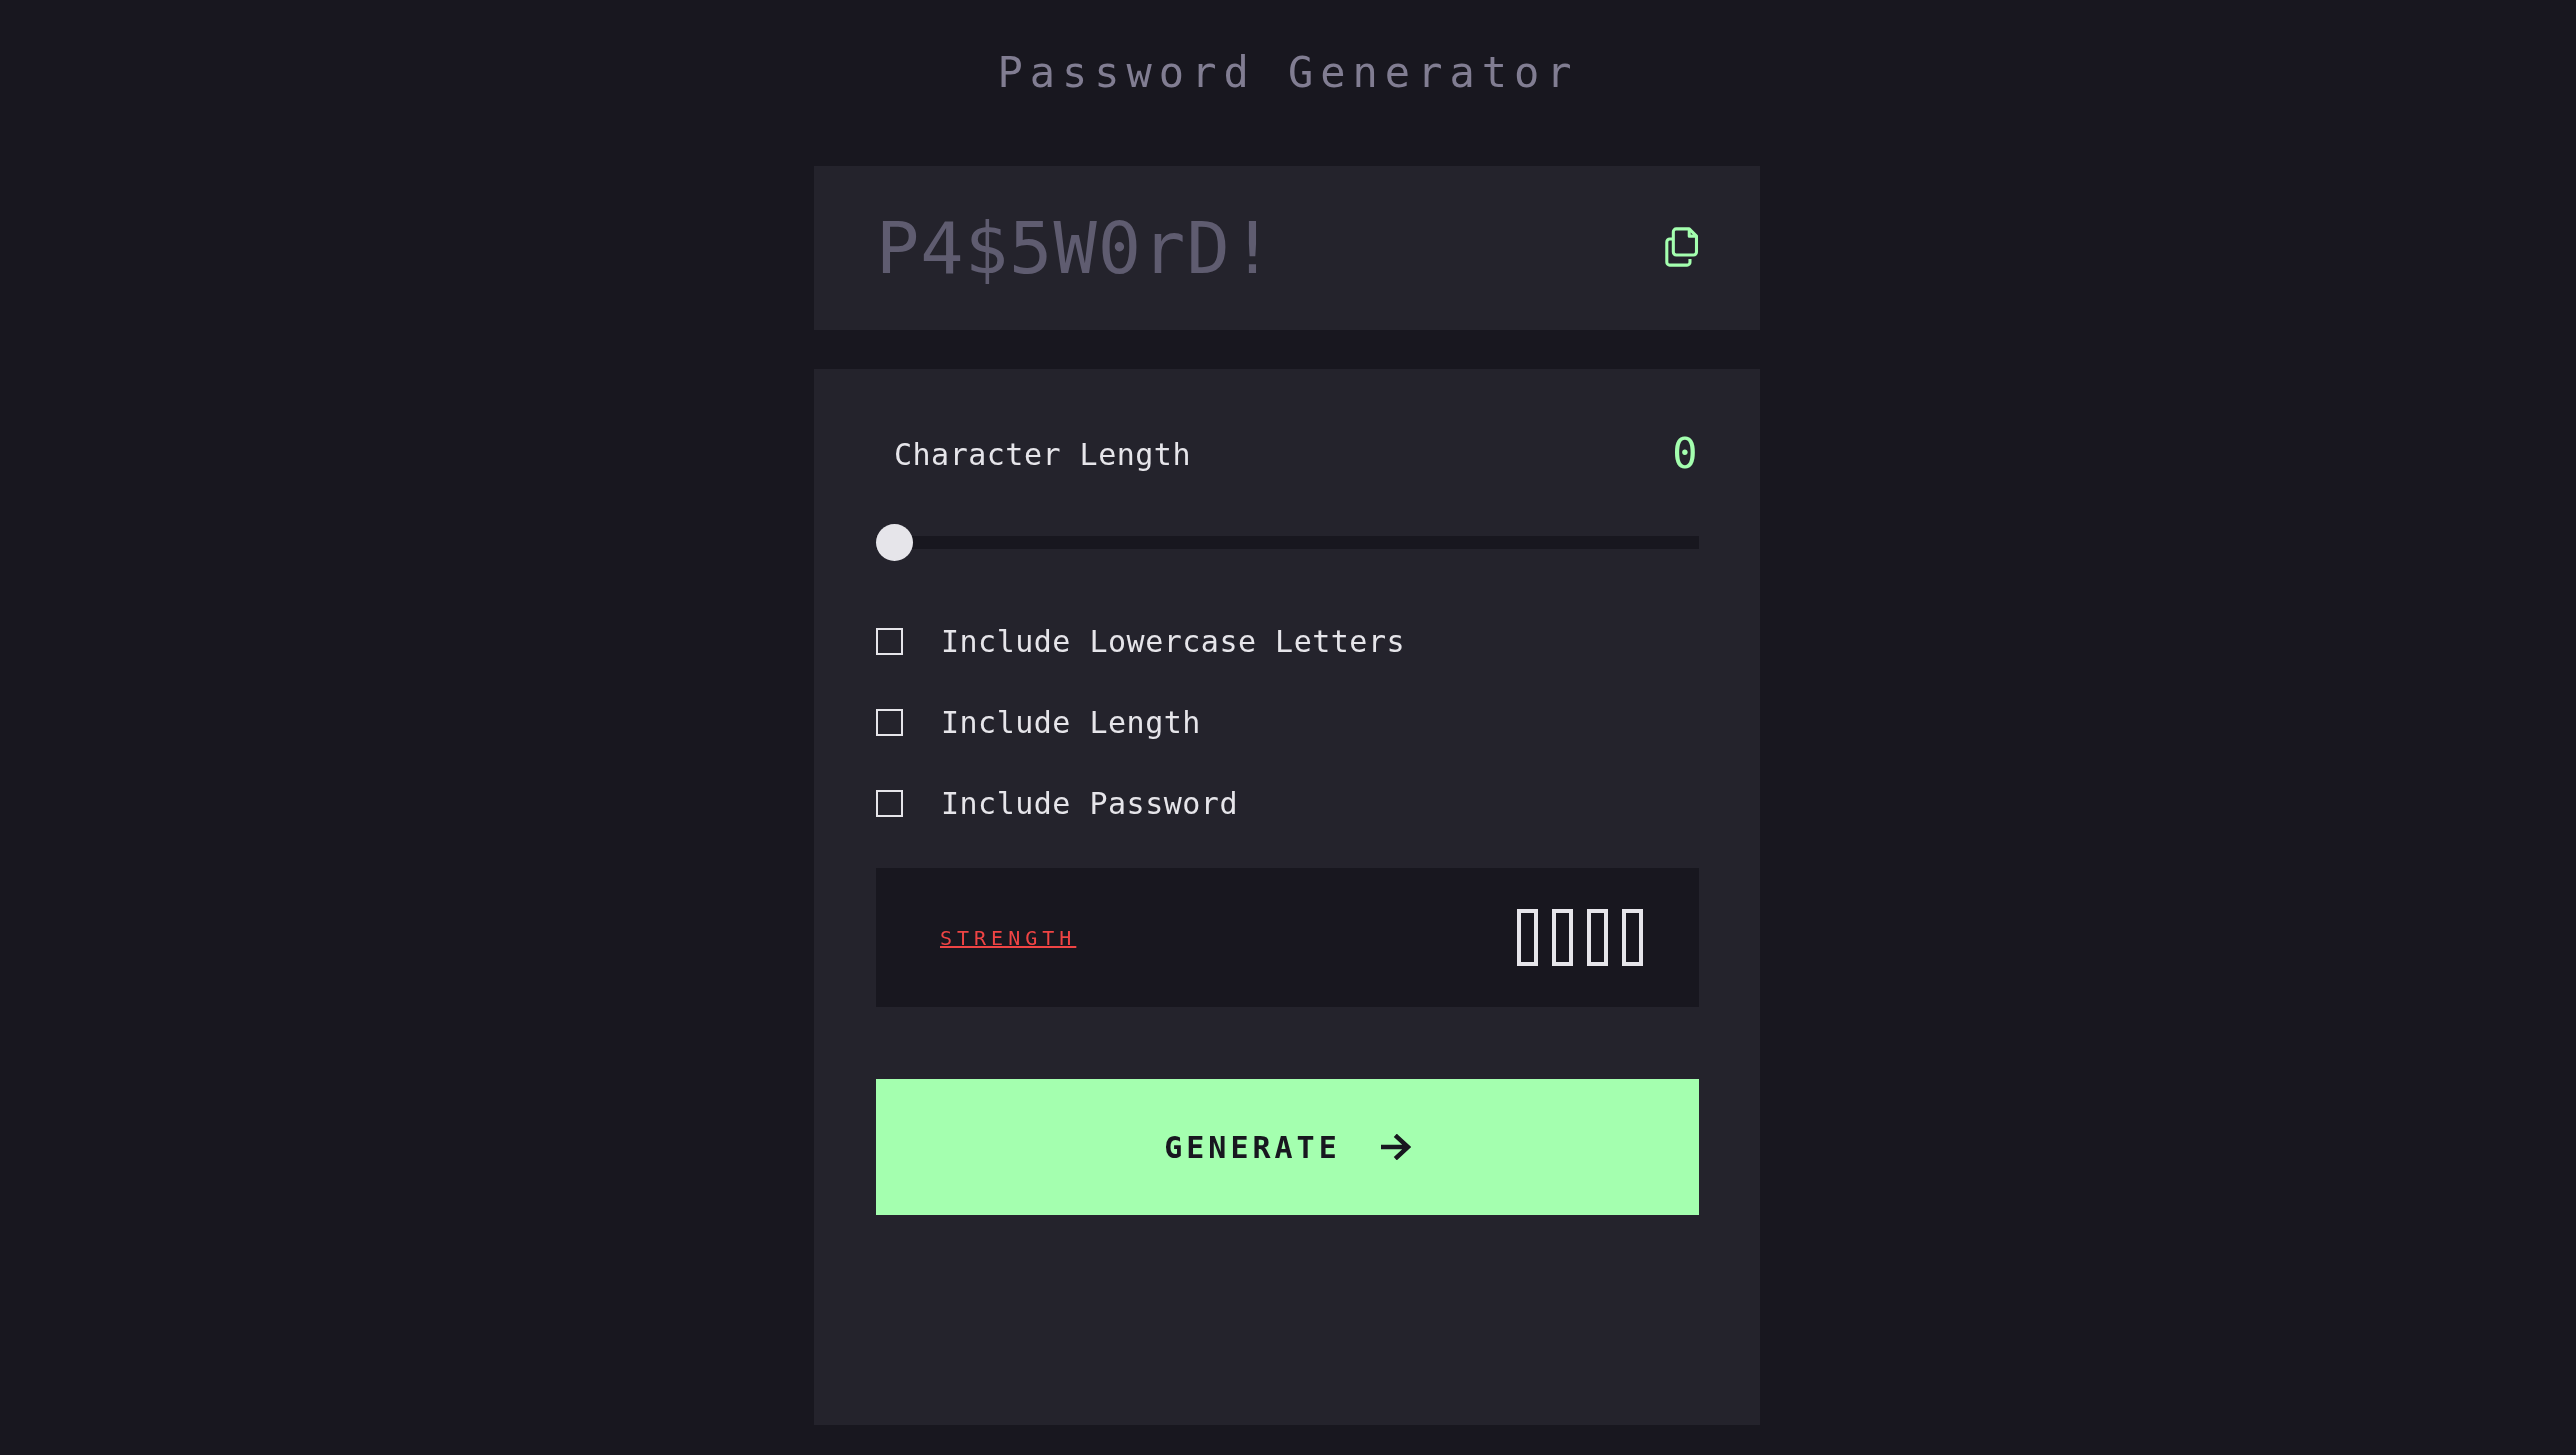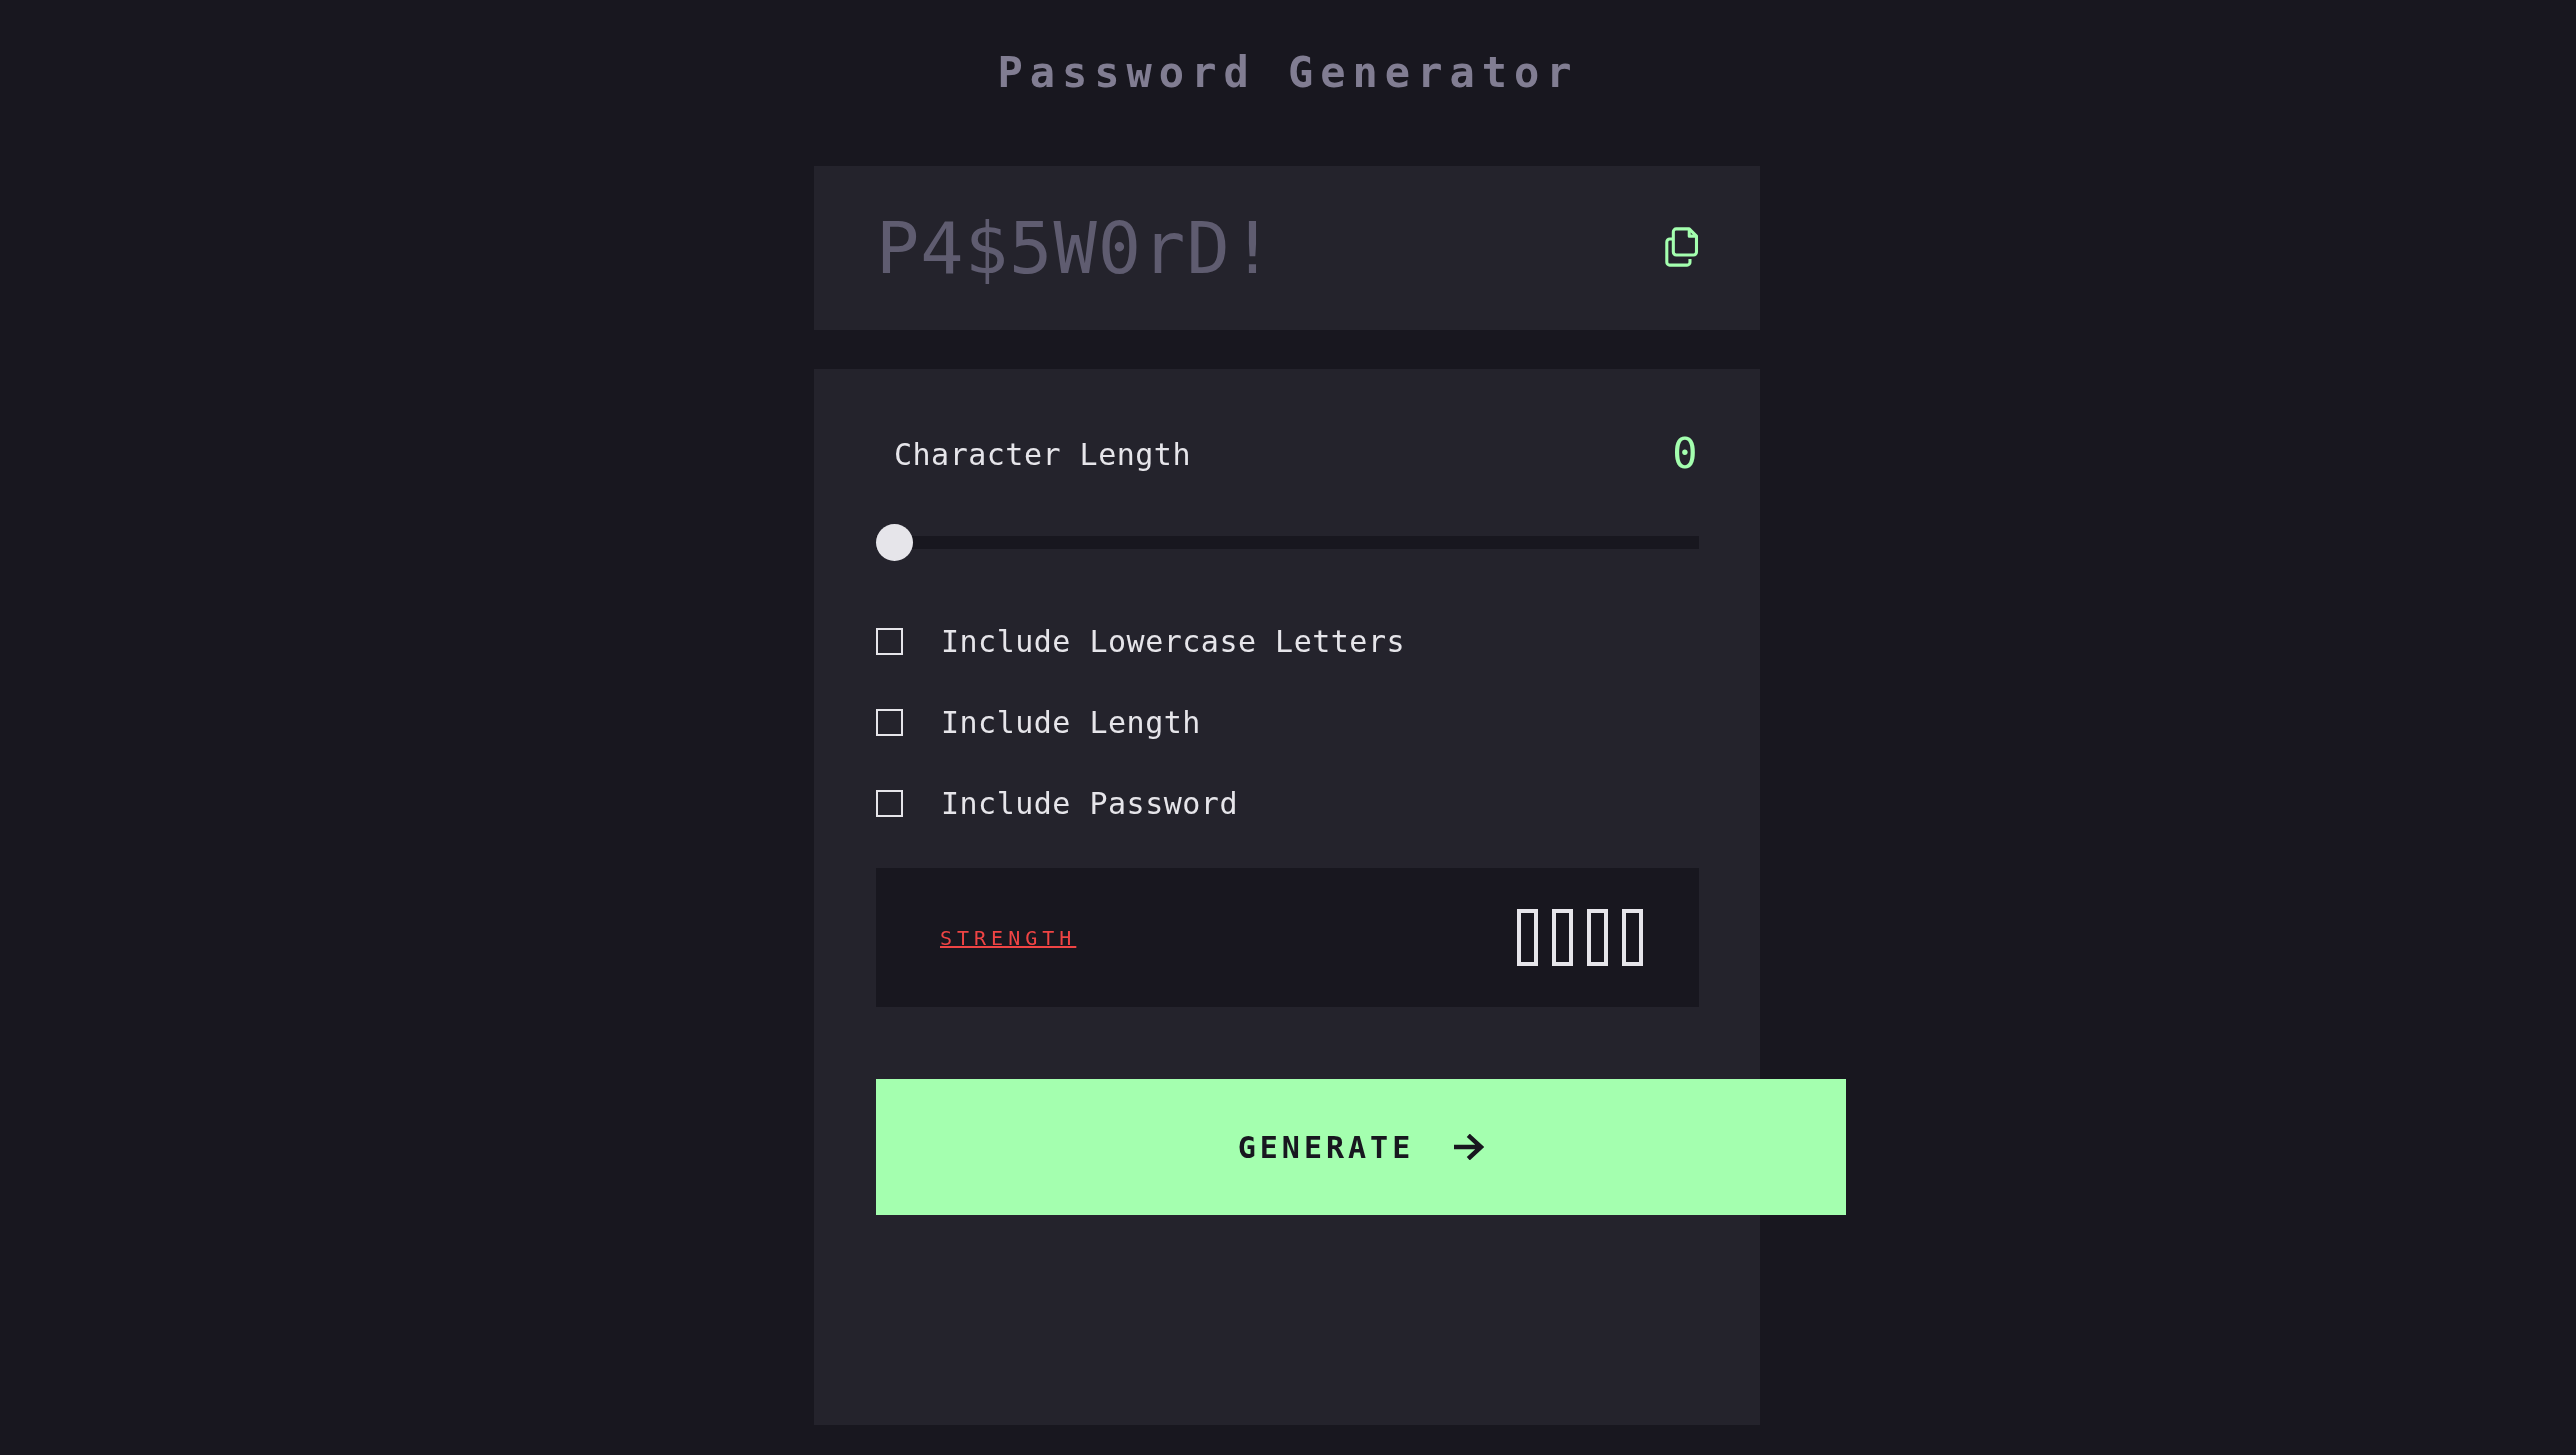--- a/index.html
+++ b/index.html
@@ -23,21 +23,21 @@
   
   .page-title {
     position: absolute;
     top: 48px;
     left: 0;
     width: 2576px;
     text-align: center;
     font-size: 42px;
     letter-spacing: 7px;
     color: #817D92;
-    font-weight: 700;
+    font-weight: 400;
     white-space: pre;
   }
 
   
   .password-card {
     position: absolute;
     left: 814px;
     top: 166px;
     width: 946px;
     height: 164px;
@@ -197,21 +197,21 @@
   .strength-bar {
     width: 21px;
     height: 57px;
     border: 4px solid #E6E5EA;
     background: transparent;
   }
 
   
   .generate-btn {
     margin-top: 72px;
-    width: 970px;
+    width: 823px;
     height: 136px;
     background: #A4FFAF;
     border: none;
     cursor: pointer;
     display: flex;
     align-items: center;
     justify-content: center;
     gap: 40px;
     font-family: "DejaVu Sans Mono", "Liberation Mono", monospace;
   }

